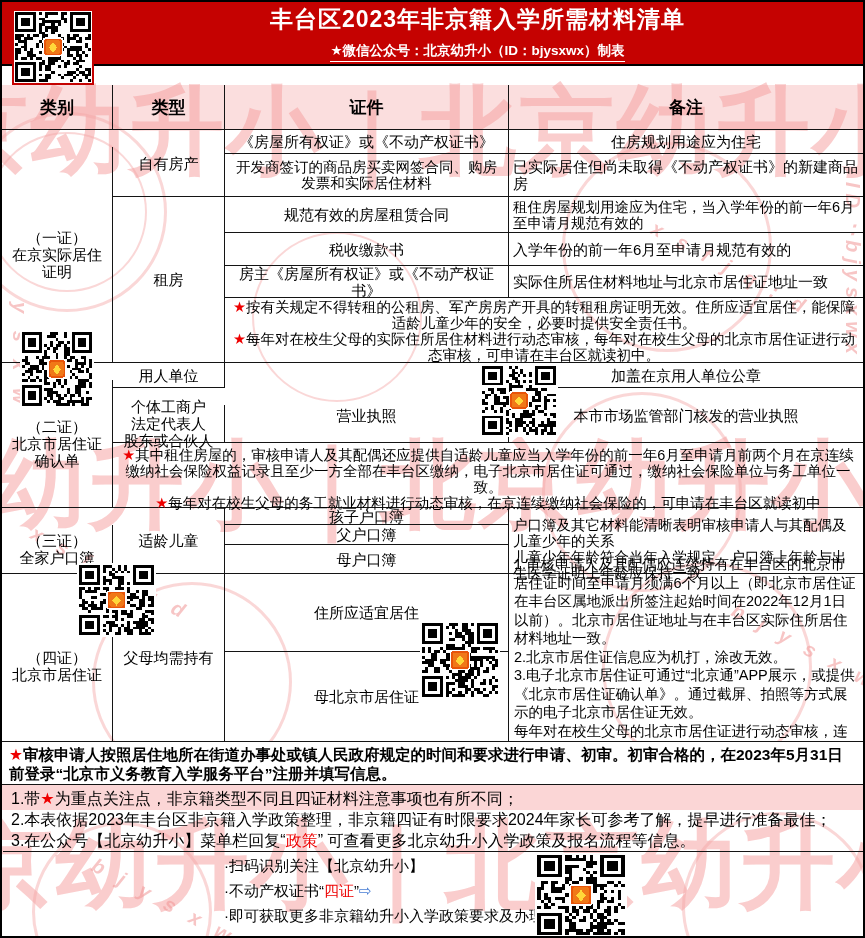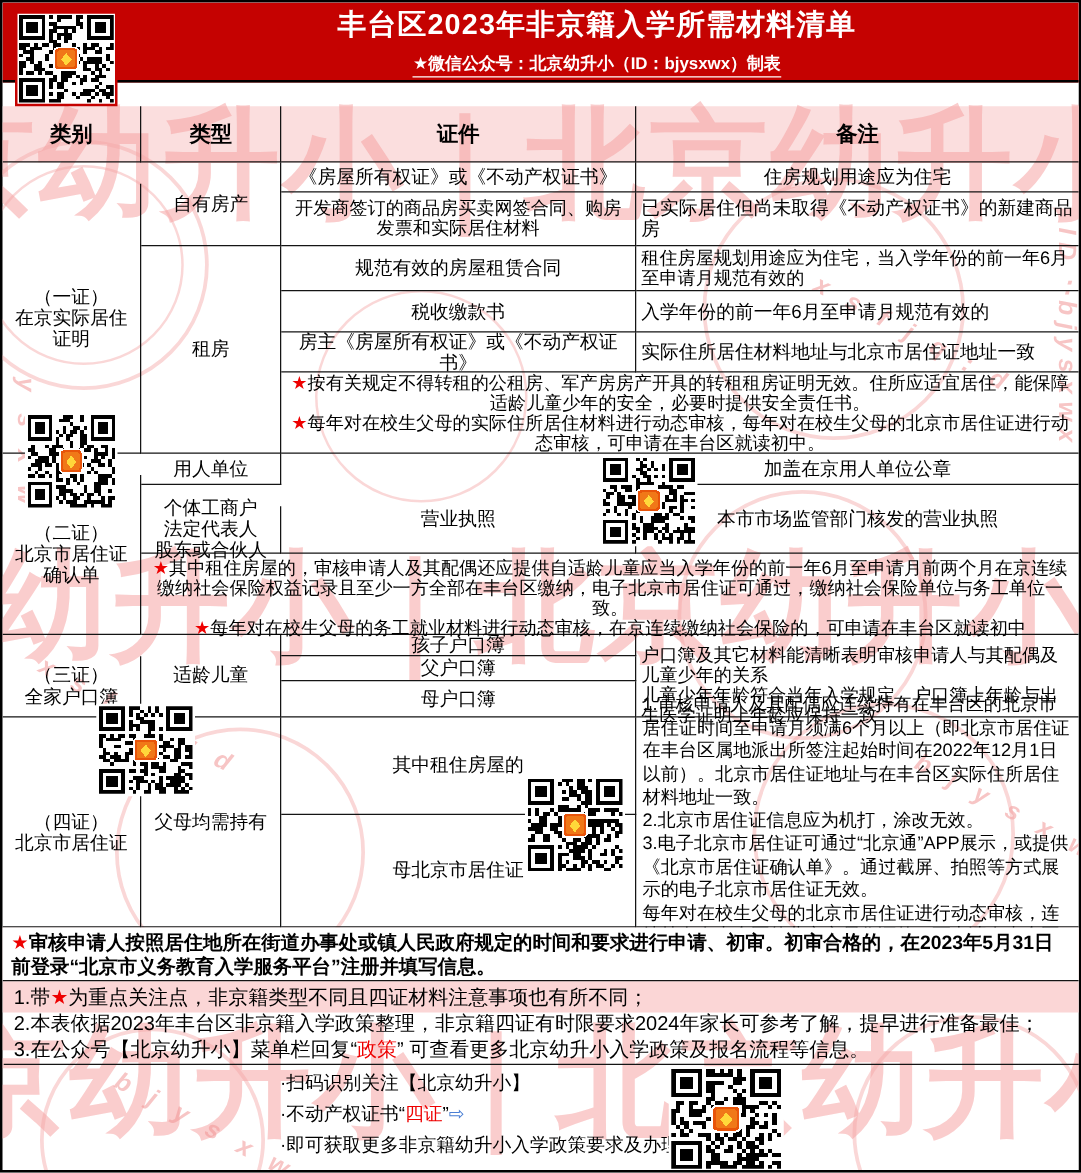--- a/index.html
+++ b/index.html
@@ -144,21 +144,21 @@
     <div class="cell" style="grid-area:11/2/14/3;">适龄儿童</div>
     <div class="cell" style="grid-area:11/3/12/4;">孩子户口簿</div>
     <div class="cell" style="grid-area:12/3/13/4;">父户口簿</div>
     <div class="cell" style="grid-area:13/3/14/4;">母户口簿</div>
     <div class="cell nr left dense pre" style="grid-area:11/4/14/5;">户口簿及其它材料能清晰表明审核申请人与其配偶及儿童少年的关系
 儿童少年年龄符合当年入学规定，户口簿上年龄与出生医学证明上年龄应保持一致</div>
 
     <div class="cell pre" style="grid-area:14/1/16/2;">（四证）
 北京市居住证</div>
     <div class="cell" style="grid-area:14/2/16/3;">父母均需持有</div>
-    <div class="cell" style="grid-area:14/3/15/4;">其中租住房屋的</div>
+    <div class="cell" style="grid-area:14/3/15/4;">住所应适宜居住</div>
     <div class="cell" style="grid-area:15/3/16/4;">母北京市居住证</div>
     <div class="cell nr left pre remark4" style="grid-area:14/4/16/5;">1.审核申请人及其配偶应连续持有在丰台区的北京市居住证时间至申请月须满6个月以上（即北京市居住证在丰台区属地派出所签注起始时间在2022年12月1日以前）。北京市居住证地址与在丰台区实际住所居住材料地址一致。
 2.北京市居住证信息应为机打，涂改无效。
 3.电子北京市居住证可通过“北京通”APP展示，或提供《北京市居住证确认单》。通过截屏、拍照等方式展示的电子北京市居住证无效。
 每年对在校生父母的北京市居住证进行动态审核，连续持有在丰台区的北京市居住证的，可申请在丰台区就读初中。</div>
   </div>
 
   <div id="applynote" class="z2">
     <span class="star">★</span><span>审核申请人按照居住地所在街道办事处或镇人民政府规定的时间和要求进行申请、初审。初审合格的，在2023年5月31日前登录“北京市义务教育入学服务平台”注册并填写信息。</span>
   </div>

